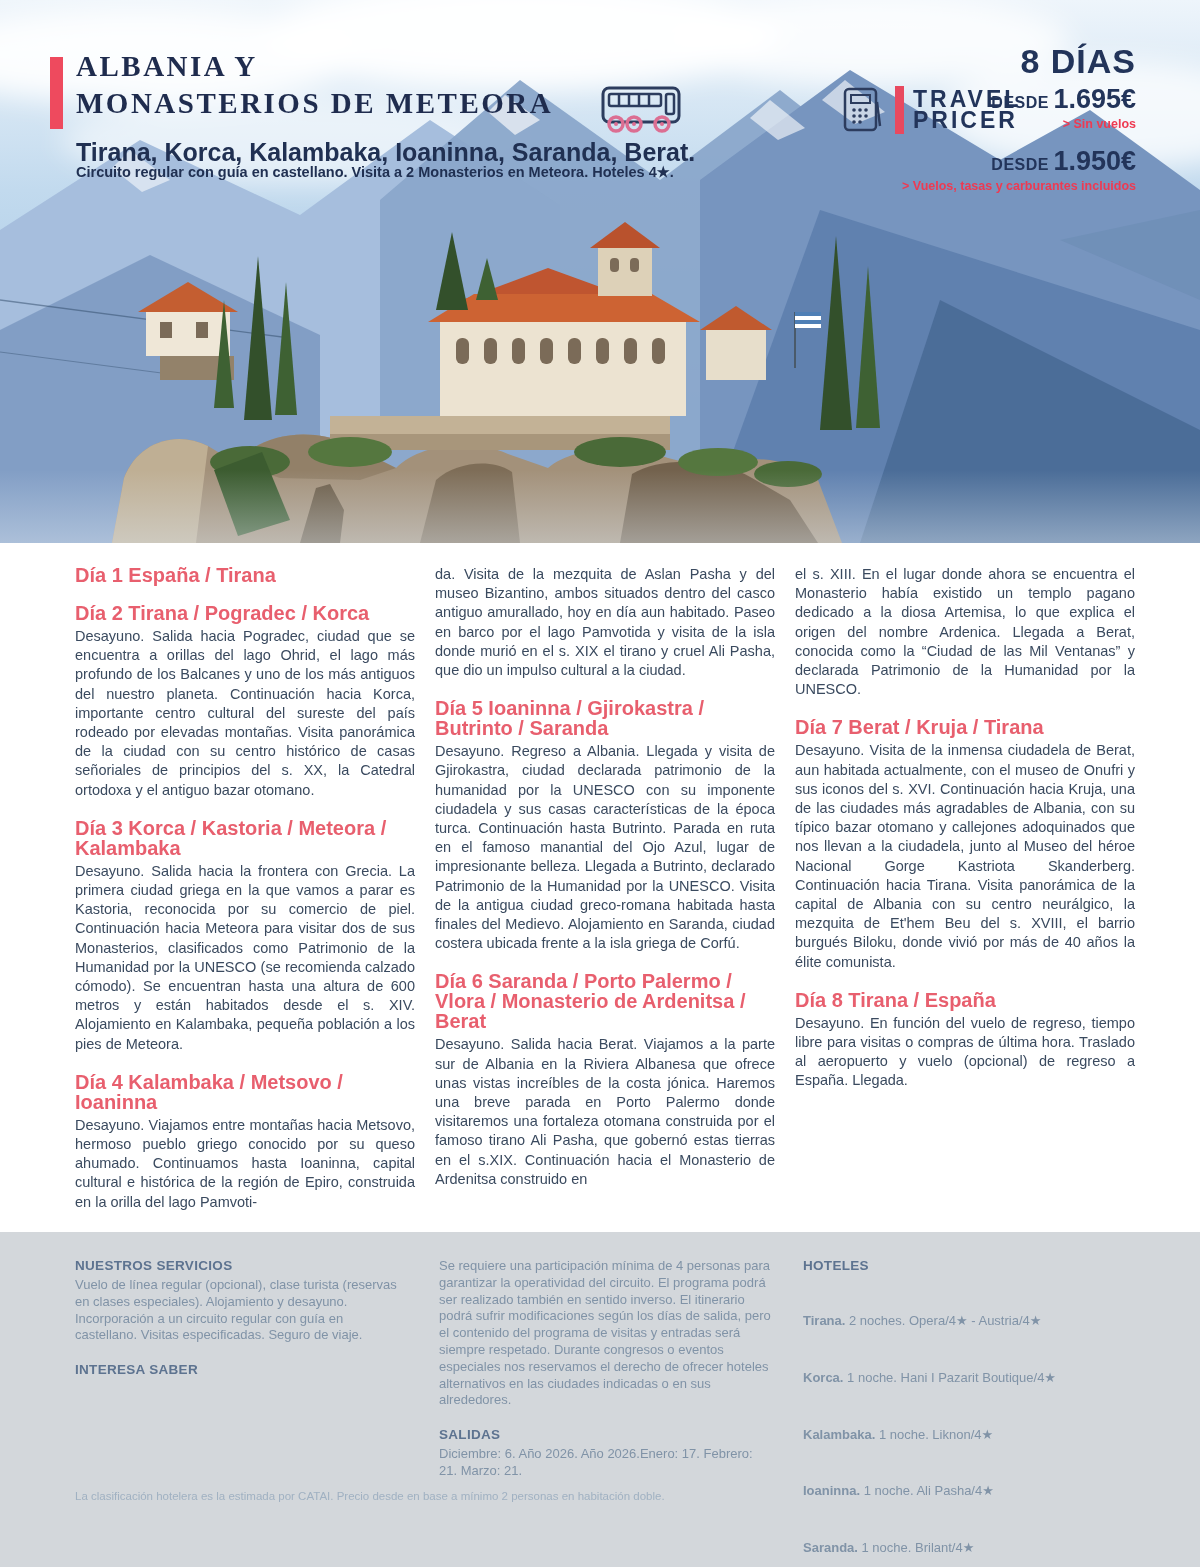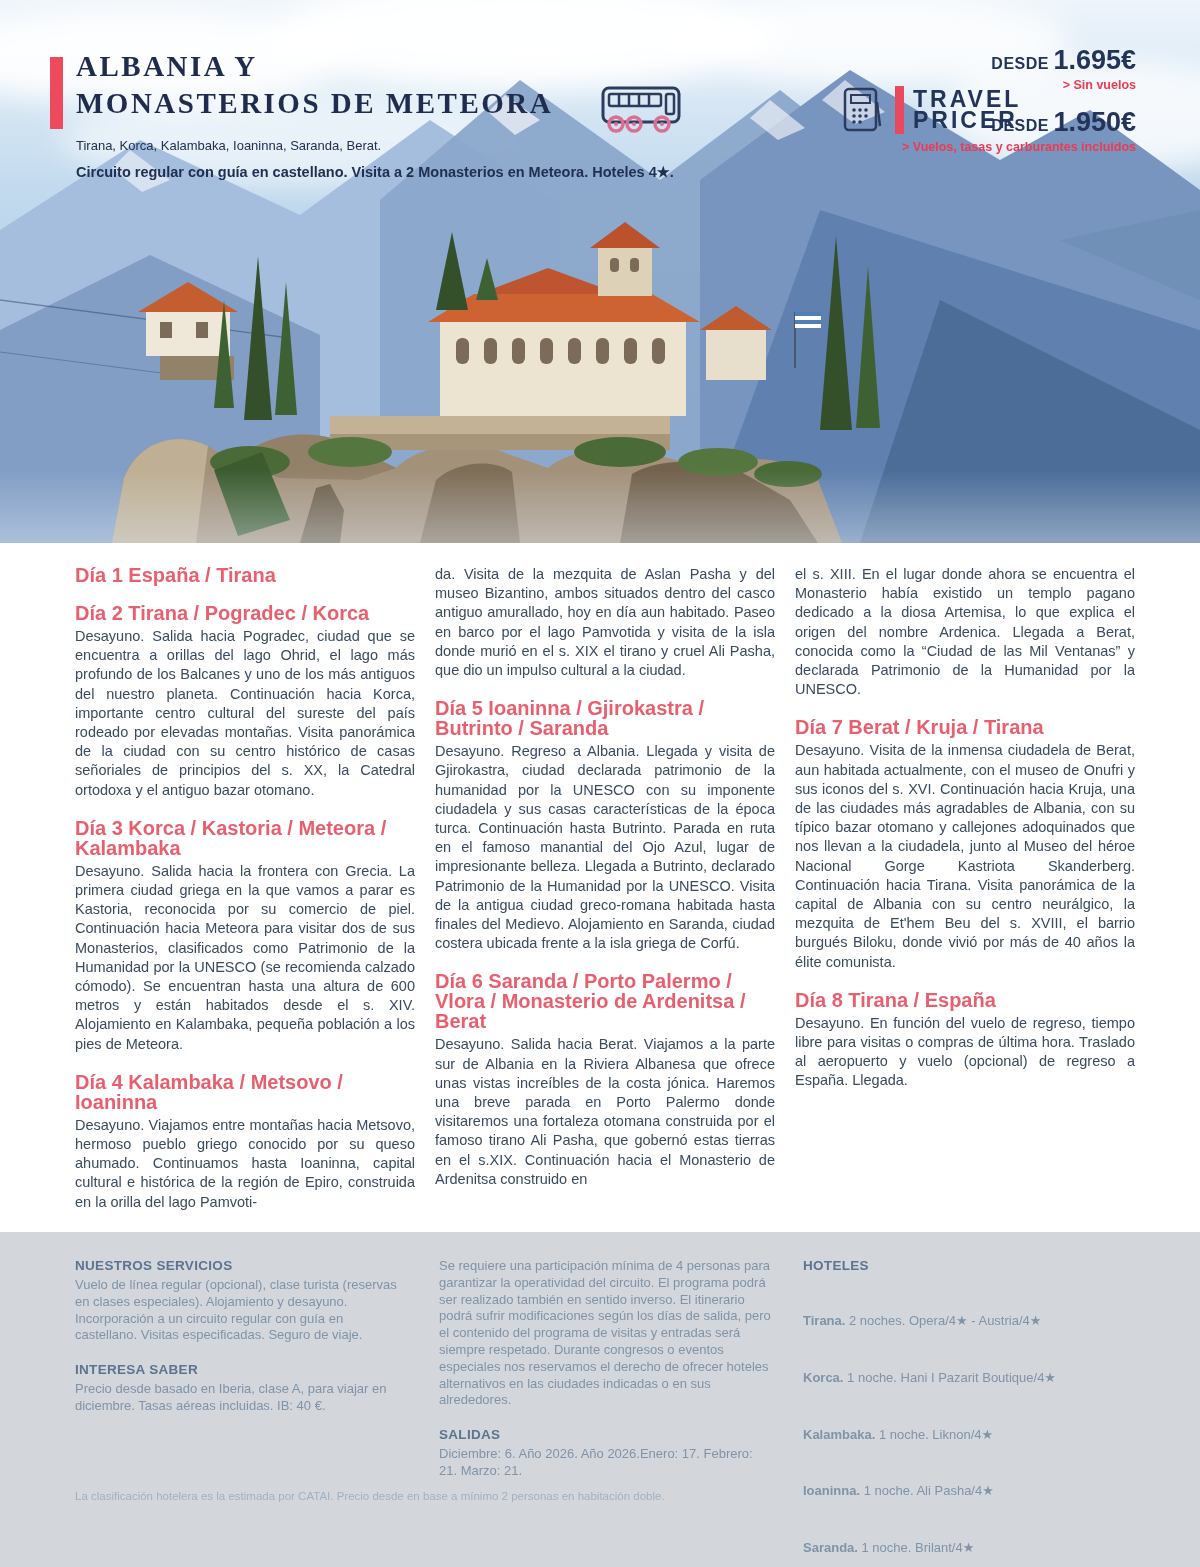--- a/index.html
+++ b/index.html
@@ -7,21 +7,21 @@
         font-family:"Liberation Sans",sans-serif;}
 
   
   .hero{position:absolute;top:0;left:0;width:1200px;height:543px;overflow:hidden;}
   .hero svg{display:block;}
 
   
   .red-bar{position:absolute;left:50px;top:57px;width:13px;height:72px;background:#ee4a5e;}
   .title{position:absolute;left:76px;top:48px;font-family:"Liberation Serif",serif;
          font-size:29px;line-height:37px;letter-spacing:2.5px;color:#1f2c4e;font-weight:600;}
-  .route{position:absolute;left:76px;top:138px;font-size:13px;font-weight:400;color:#203052;}
+  .route{position:absolute;left:76px;top:138px;font-size:25px;font-weight:700;color:#203052;}
   .details{position:absolute;left:76px;top:164px;font-size:14.5px;font-weight:700;color:#203052;}
   .bus{position:absolute;left:600px;top:82px;}
   .tp{position:absolute;left:843px;top:86px;display:flex;align-items:flex-start;}
   .tp-bar{width:9px;height:48px;background:#e8495f;margin:0 9px 0 12px;}
   .tp-text{font-size:23px;font-weight:700;letter-spacing:3px;color:#22345a;line-height:21px;padding-top:3px;}
   .prices{position:absolute;right:64px;top:42px;text-align:right;color:#22345a;}
   .days{font-size:34px;font-weight:800;letter-spacing:1px;}
   .price-line{margin-top:3px;font-weight:700;}
   .price-line .desde{font-size:16px;letter-spacing:.5px;}
   .price-line .amount{font-size:27px;}
@@ -191,20 +191,21 @@
         </svg>
       </span>
       <span class="tp-bar"></span>
       <span class="tp-text">
         <div>TRAVEL</div>
         <div>PRICER</div>
       </span>
     </div>
 
     <div class="prices">
+      <div class="days">8 DÍAS</div>
       <div class="price-line">
         <span class="desde">DESDE</span>
         <span class="amount">1.695€</span>
       </div>
       <div class="note">&gt; Sin vuelos</div>
       <div class="gap"></div>
       <div class="price-line">
         <span class="desde">DESDE</span>
         <span class="amount">1.950€</span>
       </div>
@@ -236,21 +237,20 @@
         <div class="day-heading">Día 8 Tirana / España</div>
         <p class="day-text">Desayuno. En función del vuelo de regreso, tiempo libre para visitas o compras de última hora. Traslado al aeropuerto y vuelo (opcional) de regreso a España. Llegada.</p>
       </div>
     </div>
 
   <div class="info">
     <div class="info-col">
       <h3>NUESTROS SERVICIOS</h3>
       <p>Vuelo de línea regular (opcional), clase turista (reservas en clases especiales). Alojamiento y desayuno. Incorporación a un circuito regular con guía en castellano. Visitas especificadas. Seguro de viaje.</p>
       <h3 class="mt">INTERESA SABER</h3>
-      <p>Precio desde basado en Iberia, clase A, para viajar en diciembre. Tasas aéreas incluidas. IB: 40 €.</p>
     </div>
     <div class="info-col">
       <p>Se requiere una participación mínima de 4 personas para garantizar la operatividad del circuito. El programa podrá ser realizado también en sentido inverso. El itinerario podrá sufrir modificaciones según los días de salida, pero el contenido del programa de visitas y entradas será siempre respetado. Durante congresos o eventos especiales nos reservamos el derecho de ofrecer hoteles alternativos en las ciudades indicadas o en sus alrededores.</p>
       <h3 class="mt">SALIDAS</h3>
       <p>Diciembre: 6. Año 2026. Año 2026.Enero: 17. Febrero: 21. Marzo: 21.</p>
     </div>
     <div class="info-col">
       <h3>HOTELES</h3>
       <div>
           <div class="hotel-line"><span class="hotel-city">Tirana. </span>2 noches. Opera/4★ - Austria/4★</div>

